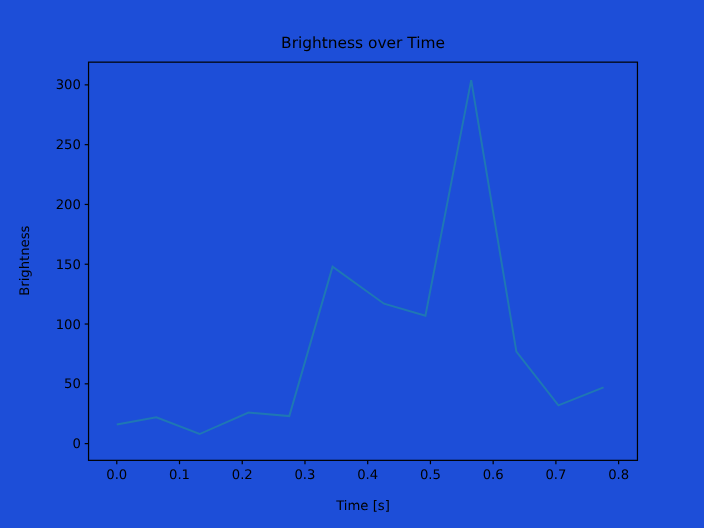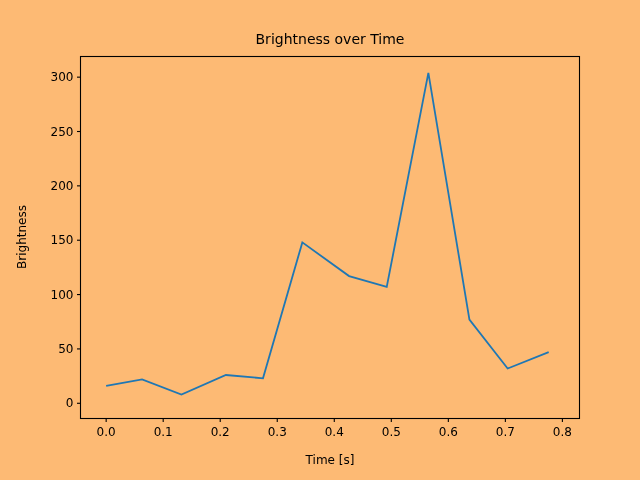--- a/index.html
+++ b/index.html
@@ -4,21 +4,21 @@
 <style>
   html, body {
     margin: 0;
     padding: 0;
     background: #ffffff;
   }
   #figure {
     position: relative;
     width: 640px;
     height: 480px;
-    background: #fdba74;
+    background: #1d4ed8;
     font-family: "DejaVu Sans", sans-serif;
     overflow: hidden;
   }
   #plot-svg {
     position: absolute;
     top: 0;
     left: 0;
     width: 640px;
     height: 480px;
     display: block;

